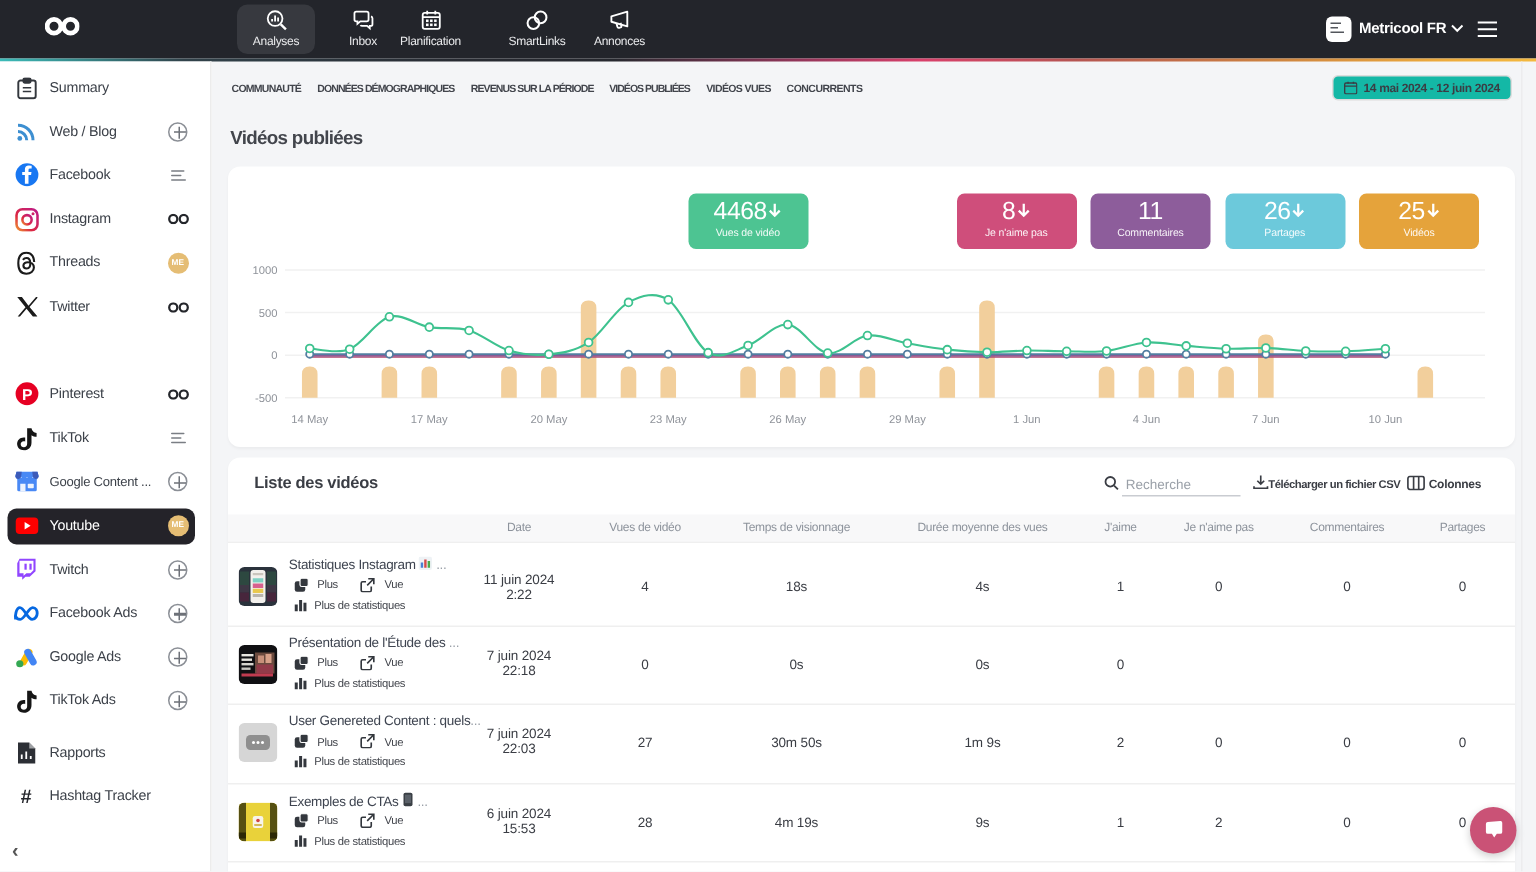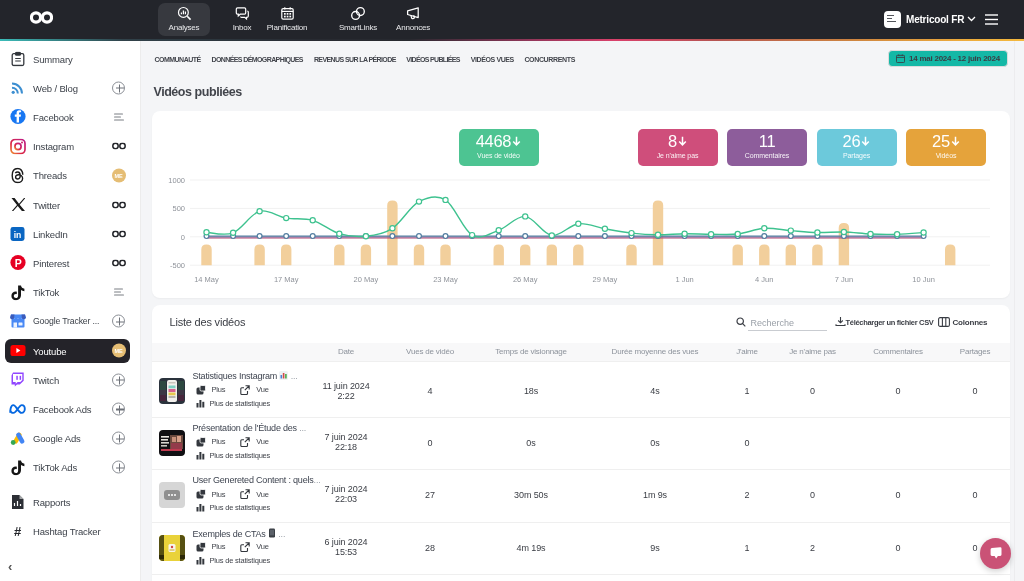--- a/index.html
+++ b/index.html
@@ -40,21 +40,21 @@
 .card { position:absolute; left:9.5px; width:858px; background:#fff; border-radius:8px; box-shadow:0 1px 2px rgba(0,0,0,0.04); }
 #chartcard { top:69.5px; height:187px; }
 #tablecard { top:264px; height:300px; }
 
 
 .stat { position:absolute; top:18px; width:80px; height:37px; border-radius:5px; color:#fff; text-align:center; }
 .stat .num { font-size:16.5px; line-height:20px; margin-top:2px; letter-spacing:-0.3px; }
 .stat .lab { font-size:7px; letter-spacing:-0.1px; opacity:.92; line-height:9px; }
 
 
-#listtitle { position:absolute; left:18px; top:11px; font-size:11px; letter-spacing:-0.2px; font-weight:normal; color:#3a3d44;text-align:center; }
+#listtitle { position:absolute; left:18px; top:11px; font-size:11px; letter-spacing:-0.2px; font-weight:bold; color:#3a3d44;text-align:center; }
 .thead { position:absolute; top:0; font-size:8px; letter-spacing:-0.2px; color:#8d939c; text-align:right; transform:translateX(-50%); white-space:nowrap; }
 .cellv { position:absolute; font-size:9px; letter-spacing:-0.1px; color:#3a3d44; text-align:center; transform:translateX(-50%); white-space:nowrap; }
 .rowsep { position:absolute; left:0; width:858px; height:1px; background:#efefef; }
 .vtitle { font-size:9px; letter-spacing:-0.2px; color:#3e4450; white-space:nowrap; }
 .vbtn { font-size:7.5px; letter-spacing:-0.2px; color:#42454c; }
 .vthumb { position:absolute; left:7px; width:26px; height:26px; border-radius:4px; overflow:hidden; }
 
 #chatbtn { position:absolute; left:980px; top:537.5px; width:31px; height:31px; border-radius:50%; background:#ca5276; box-shadow:0 2px 6px rgba(0,0,0,.2); display:flex; align-items:center; justify-content:center; }
 #collapse { position:absolute; left:8px; top:559px; font-size:13px; color:#555; font-weight:bold; }
 </style>
@@ -213,35 +213,20 @@
           </svg>
         </span>
         <span class="tx">Twitter</span>
         <span class="ri">
           <svg width="14" height="7" viewBox="0 0 14 7">
             <circle cx="3.5" cy="3.5" r="2.7" fill="none" stroke="#24262b" stroke-width="1.5"></circle>
             <circle cx="10.5" cy="3.5" r="2.7" fill="none" stroke="#24262b" stroke-width="1.5"></circle>
           </svg>
         </span>
       </div>
-    <div class="sitem" style="top:178.2px">
-        <span class="ic">
-          <svg width="15" height="15" viewBox="0 0 15 15">
-            <rect x="0.5" y="0.5" width="14" height="14" rx="2.4" fill="#0a66c2"></rect>
-            <text x="7.5" y="11" font-size="8.6" font-weight="bold" fill="#fff" text-anchor="middle" font-family="Liberation Sans,sans-serif">in</text>
-          </svg>
-        </span>
-        <span class="tx">LinkedIn</span>
-        <span class="ri">
-          <svg width="14" height="7" viewBox="0 0 14 7">
-            <circle cx="3.5" cy="3.5" r="2.7" fill="none" stroke="#24262b" stroke-width="1.5"></circle>
-            <circle cx="10.5" cy="3.5" r="2.7" fill="none" stroke="#24262b" stroke-width="1.5"></circle>
-          </svg>
-        </span>
-      </div>
     <div class="sitem" style="top:207.4px">
         <span class="ic">
           <svg width="16" height="16" viewBox="0 0 16 16">
             <circle cx="8" cy="8" r="7.6" fill="#e60023"></circle>
             <text x="8.2" y="12" font-size="10.5" font-weight="bold" fill="#fff" text-anchor="middle" font-family="Liberation Sans,sans-serif">P</text>
           </svg>
         </span>
         <span class="tx">Pinterest</span>
         <span class="ri">
           <svg width="14" height="7" viewBox="0 0 14 7">
@@ -269,21 +254,21 @@
         <span class="ic">
           <svg width="16" height="15" viewBox="0 0 16 15">
             <rect x="1.5" y="5" width="13" height="9" rx="1" fill="#4989f5"></rect>
             <rect x="3.5" y="9" width="3.5" height="5" fill="#fff" opacity=".9"></rect>
             <rect x="8.5" y="9" width="4" height="3" rx="0.5" fill="#fff" opacity=".9"></rect>
             <path d="M1 1 h14 l0.8 3 a2 2 0 0 1-3.9 0.4 a2 2 0 0 1-3.9-0.1 a2 2 0 0 1-3.9 0.1 a2 2 0 0 1-3.9-0.4 Z" fill="#4989f5"></path>
             <path d="M1 1 h3.5 l-0.4 3.4 a2 2 0 0 1-3.9-0.4 Z" fill="#3c5bb9"></path>
             <path d="M11.5 1 H15 l0.8 3 a2 2 0 0 1-3.9 0.4 Z" fill="#3c5bb9"></path>
           </svg>
         </span>
-        <span class="tx" style="font-size:8.7px">Google Tracker ...</span>
+        <span class="tx" style="font-size:8.7px">Google Content ...</span>
         <span class="ri">
           <span class="pluscirc"></span>
         </span>
       </div>
     <div id="yt-pill"></div>
     <div class="sitem" style="top:295px">
         <span class="ic">
           <svg width="16" height="12" viewBox="0 0 16 12">
             <rect x="0.5" y="0.5" width="15" height="11" rx="2.6" fill="#ff0000"></rect>
             <path d="M6.4 3.5 L10.4 6 L6.4 8.5 Z" fill="#fff"></path>

